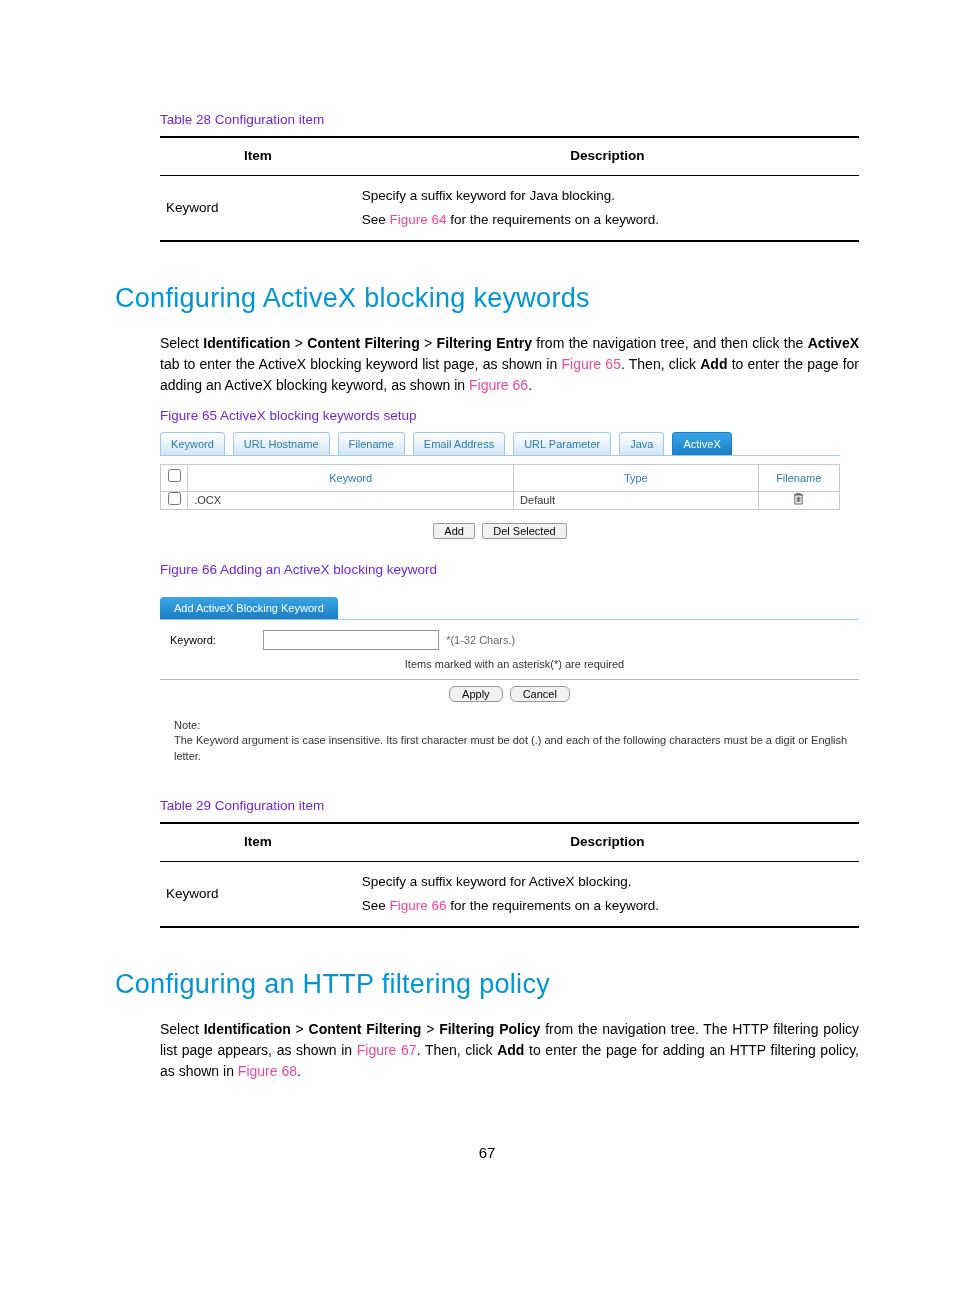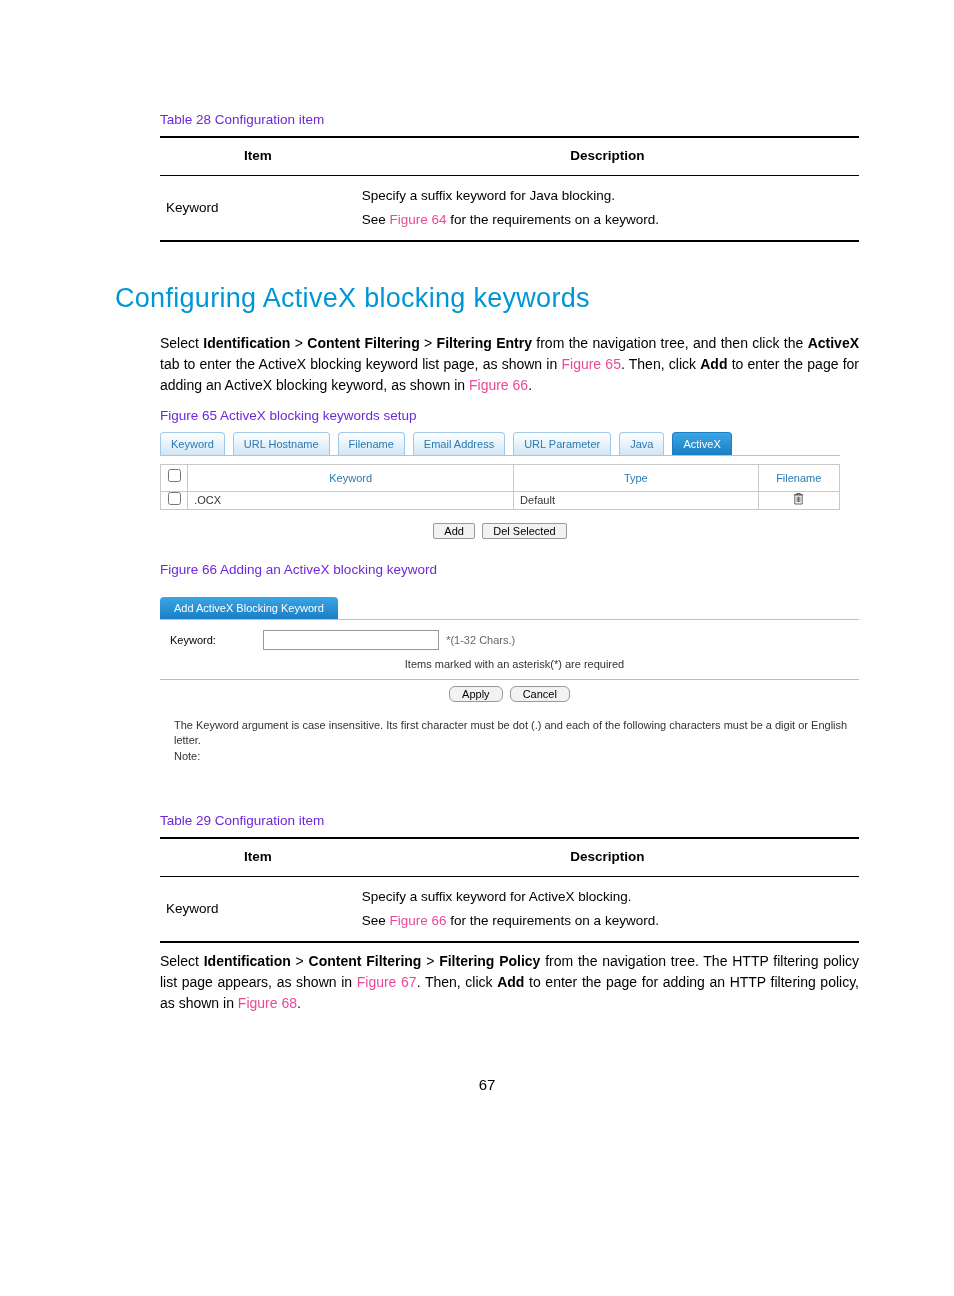--- a/index.html
+++ b/index.html
@@ -241,46 +241,47 @@
       <label>Keyword:</label>
       <input type="text" style="">
       <span class="hint">*(1-32 Chars.)</span>
     </div>
     <div class="req">Items marked with an asterisk(*) are required</div>
     <div class="act">
       <button>Apply</button>
       <button>Cancel</button>
     </div>
     <div class="note">
+      <div>Note:</div>
       <div>The Keyword argument is case insensitive. Its first character must be dot (.) and each of the following characters must be a digit or English letter.</div>
-      <div>Note:</div>
     </div>
   </div>
 
-  <div class="caption" style="margin-top:47px">Table 29 Configuration item</div>
+  <div class="caption" style="margin-top:32px">Table 29 Configuration item</div>
   <table class="conf">
     <thead>
       <tr>
         <th style="width:28%">Item</th>
         <th>Description</th>
       </tr>
     </thead>
     <tbody>
       <tr>
         <td>Keyword</td>
         <td class="split">
           <p>Specify a suffix keyword for ActiveX blocking.</p>
           <p>
             <span>See </span><span class="link">Figure 66</span><span> for the requirements on a keyword.</span>
           </p>
         </td>
       </tr>
     </tbody>
   </table>
 
+  <h2 class="section-head">Configuring an HTTP filtering policy</h2>
 
   <p class="body">
     <span>Select </span><b>Identification</b><span> &gt; </span><b>Content Filtering</b><span> &gt; </span><b>Filtering Policy</b><span> from the navigation tree. The HTTP filtering policy list page appears, as shown in </span><span class="link">Figure 67</span><span>. Then, click </span><b>Add</b><span> to enter the page for adding an HTTP filtering policy, as shown in </span><span class="link">Figure 68</span><span>.</span>
   </p>
 
 </div>
 
 <div class="page-num">67</div>
 
 </body></html>

